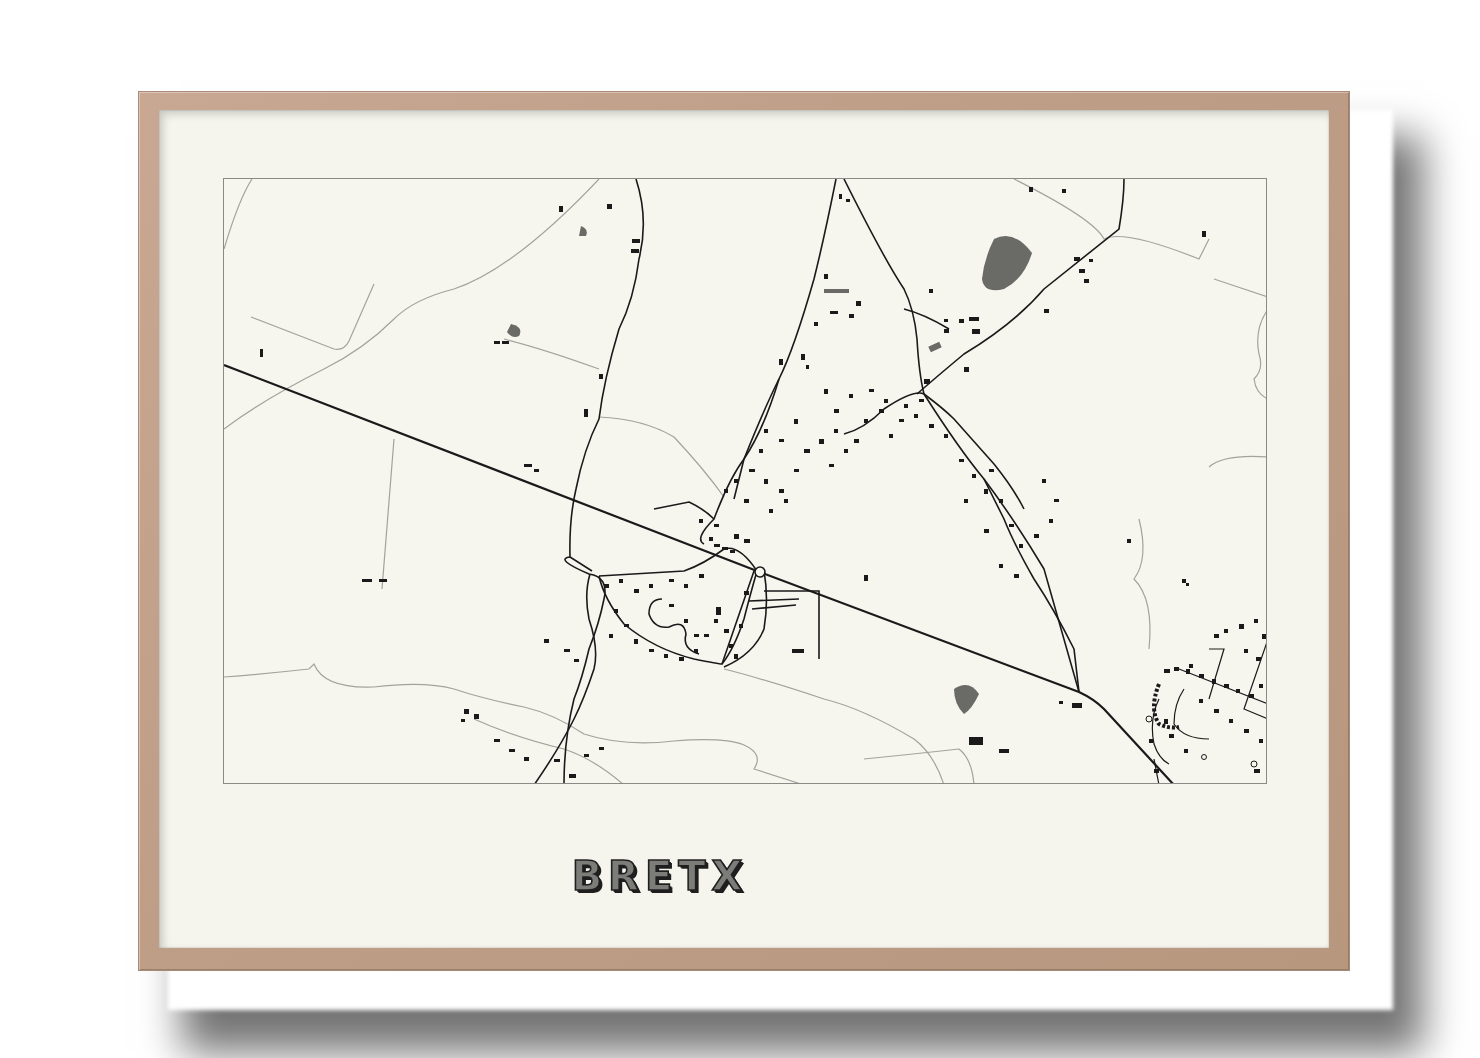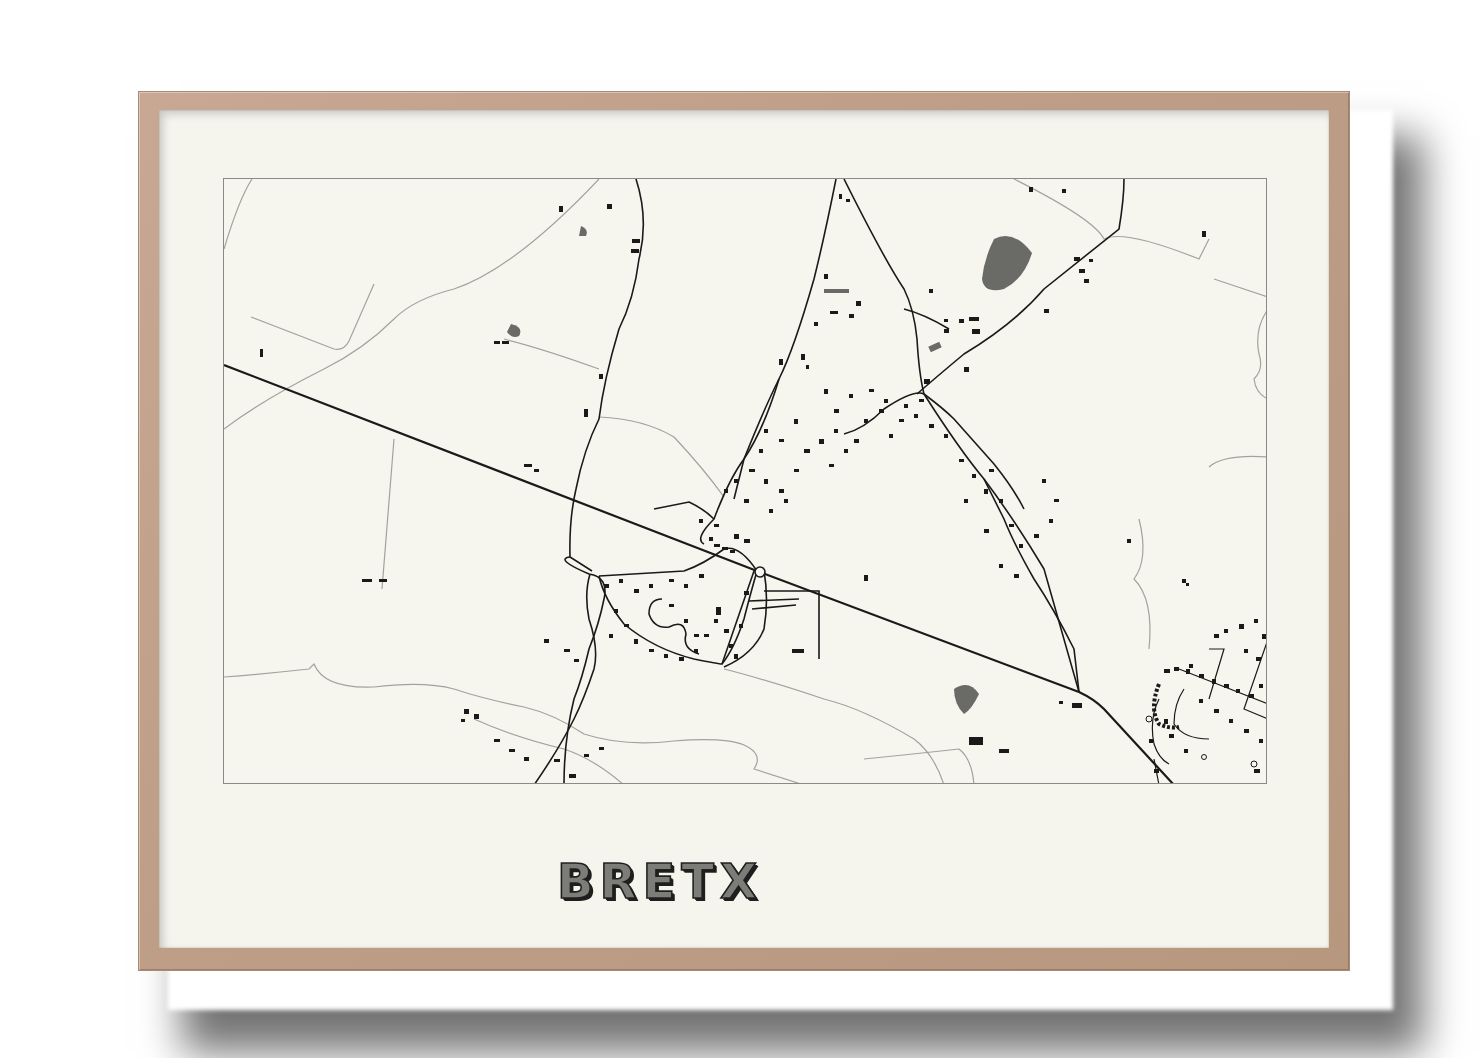--- a/index.html
+++ b/index.html
@@ -42,21 +42,21 @@
     background: #f6f6ef;
     overflow: hidden;
   }
   .map-box svg { display: block; }
   .title {
     position: absolute;
     left: 0; width: 1320px; top: 853px;
     text-align: center;
     font-family: "DejaVu Sans", sans-serif;
     font-weight: bold;
-    font-size: 48px;
+    font-size: 40px;
     letter-spacing: 6px;
     color: #7c7c78;
     -webkit-text-stroke: 1.6px #1f1f1f;
     text-shadow: 2px 2px 0 #1f1f1f, 3px 3px 0 #1f1f1f;
   }
 </style>
 </head>
 <body>
 
 <div class="scene">

